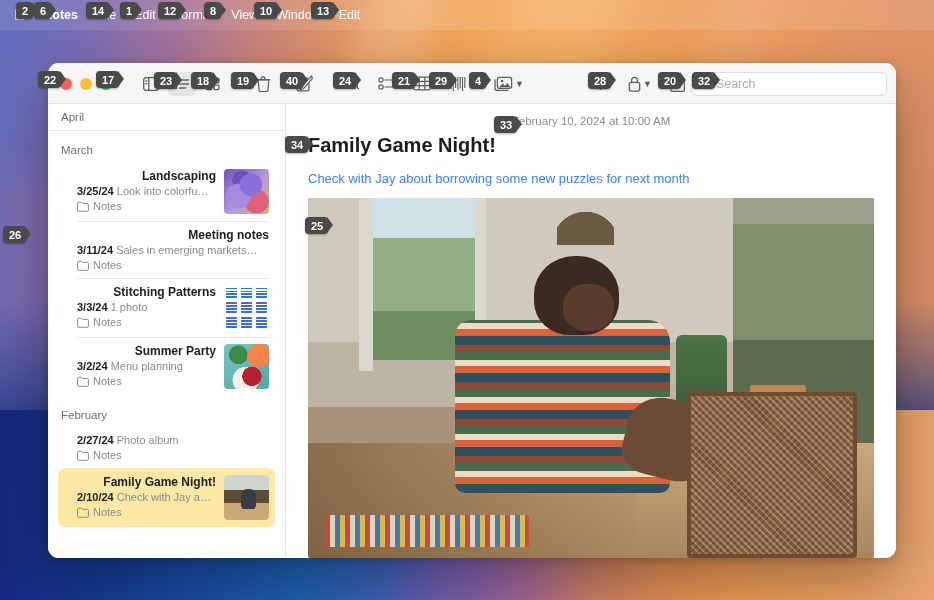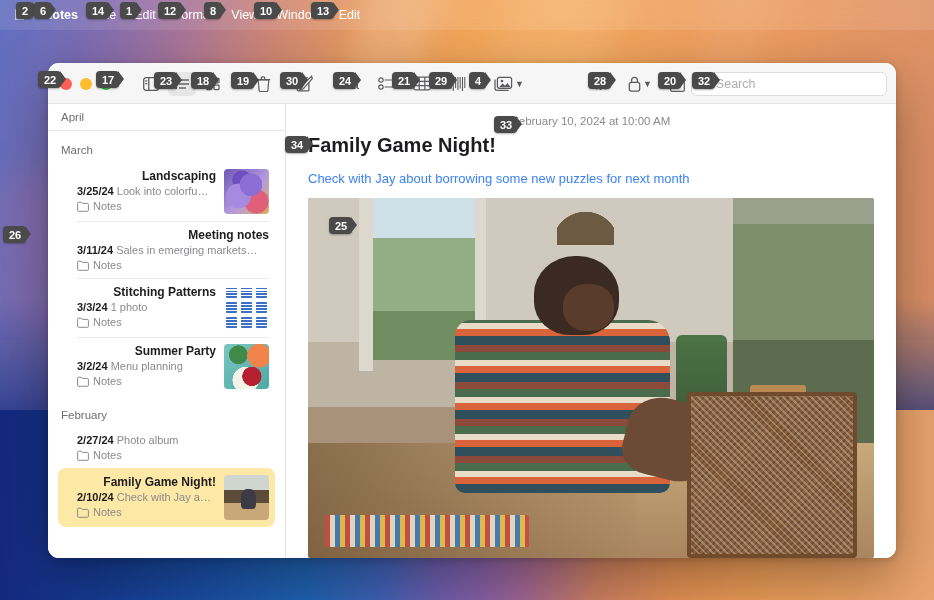--- a/index.html
+++ b/index.html
@@ -563,25 +563,25 @@
 <div class="badge" style="left:158px;top:2px;">12</div>
 <div class="badge" style="left:204px;top:2px;">8</div>
 <div class="badge" style="left:254px;top:2px;">10</div>
 <div class="badge" style="left:311px;top:2px;">13</div>
 
 <div class="badge" style="left:38px;top:71px;">22</div>
 <div class="badge" style="left:96px;top:71px;">17</div>
 <div class="badge" style="left:154px;top:72px;">23</div>
 <div class="badge" style="left:191px;top:72px;">18</div>
 <div class="badge" style="left:231px;top:72px;">19</div>
-<div class="badge" style="left:280px;top:72px;">30</div>
+<div class="badge" style="left:280px;top:72px;">40</div>
 <div class="badge" style="left:333px;top:72px;">24</div>
 <div class="badge" style="left:392px;top:72px;">21</div>
 <div class="badge" style="left:429px;top:72px;">29</div>
 <div class="badge" style="left:469px;top:72px;">4</div>
 <div class="badge" style="left:588px;top:72px;">28</div>
 <div class="badge" style="left:658px;top:72px;">20</div>
 <div class="badge" style="left:692px;top:72px;">32</div>
 
 <div class="badge" style="left:3px;top:226px;">26</div>
-<div class="badge" style="left:305px;top:217px;margin-left:24px;">25</div>
+<div class="badge" style="left:305px;top:217px;">25</div>
 <div class="badge" style="left:494px;top:116px;">33</div>
 <div class="badge" style="left:285px;top:136px;">34</div>
 
 </body></html>

